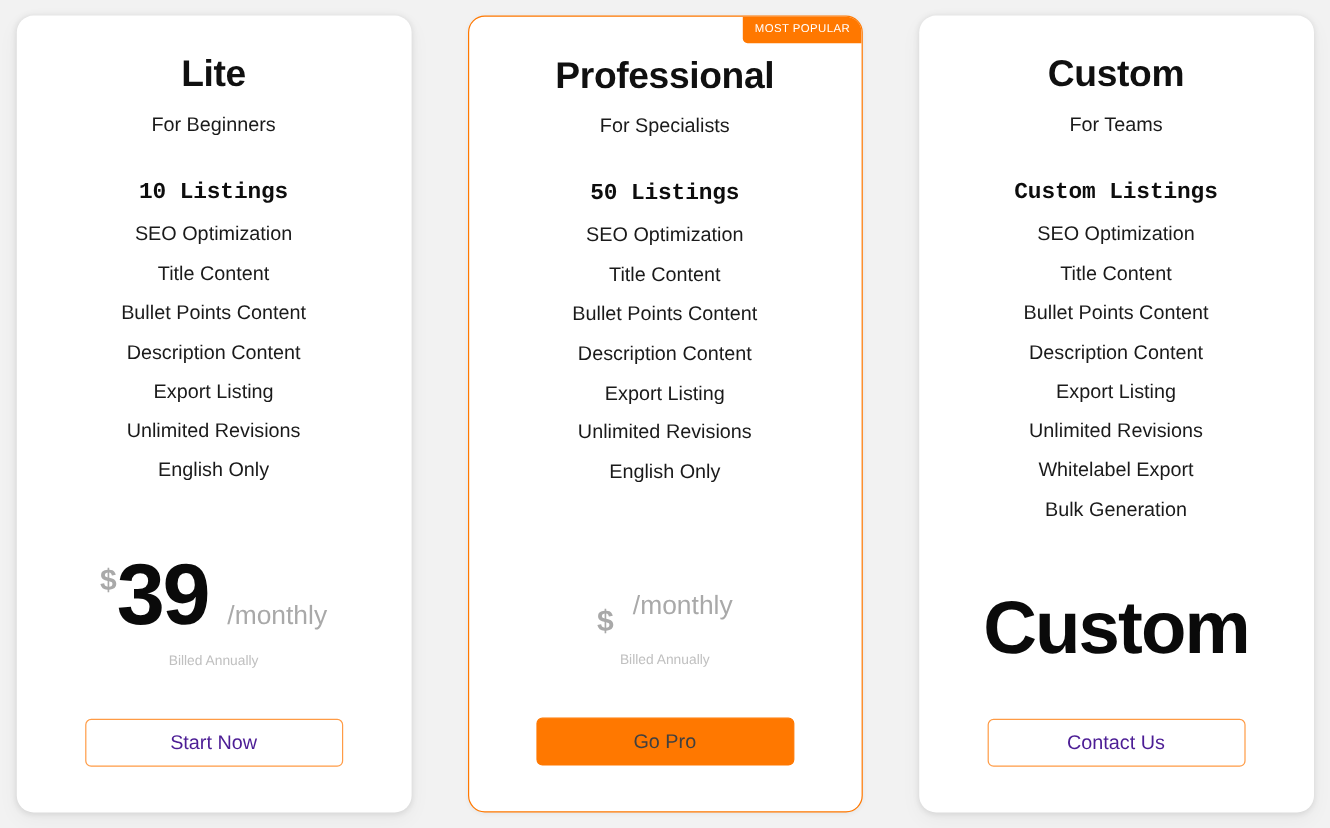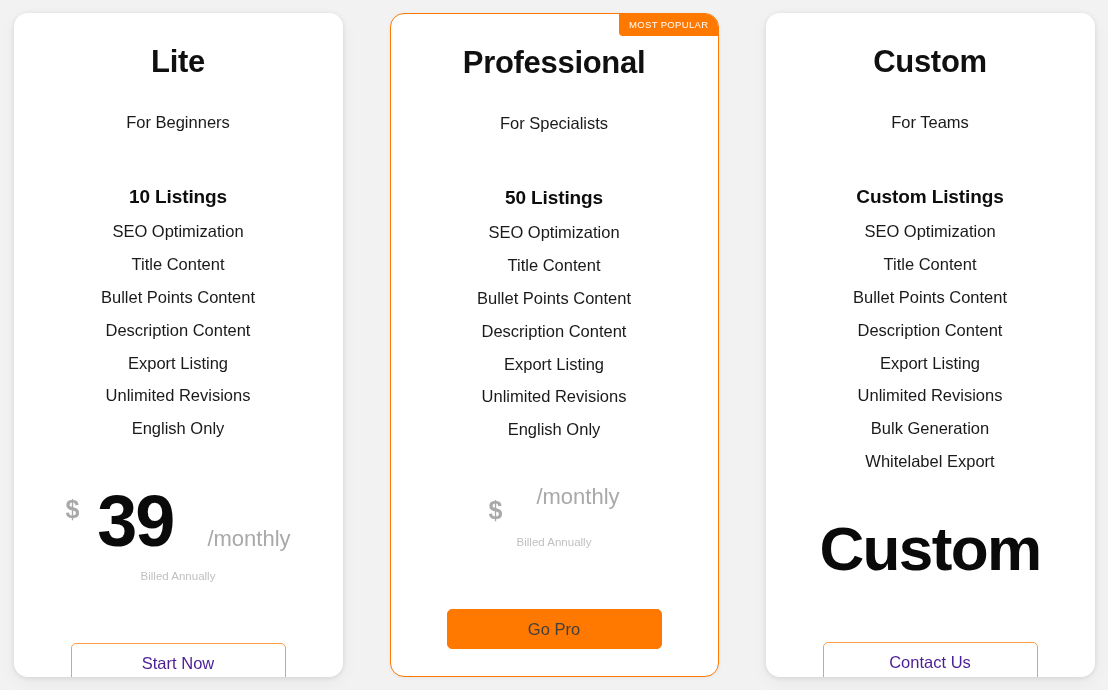--- a/index.html
+++ b/index.html
@@ -1,15 +1,15 @@
 <!DOCTYPE html>
 <html><head>
 <meta charset="utf-8">
 <style>
-  * { box-sizing: border-box; margin: 0; padding: 0; gap: 18px; }
+  * { box-sizing: border-box; margin: 0; padding: 0; }
 
   html, body {
     width: 1108px;
     height: 690px;
     overflow: hidden;
   }
 
   body {
     background: #f2f2f2;
     font-family: "Liberation Sans", sans-serif;
@@ -90,20 +90,21 @@
     line-height: 1;
     padding: 8.2px 0;
   }
 
   .feature-item.headline {
     font-size: 19px;
     font-weight: bold;
     color: #0d0d0d;
     padding-bottom: 9px;
     letter-spacing: -0.1px;
+    font-family: Liberation Mono, monospace;
   }
 
   .spacer { flex: 1 1 auto; }
 
   .price-block {
     width: 100%;
     text-align: center;
   }
 
   .price-row {
@@ -251,22 +252,22 @@
     <p class="plan-tagline">For Teams</p>
 
     <ul class="feature-list">
       <li class="feature-item headline">Custom Listings</li>
       <li class="feature-item">SEO Optimization</li>
       <li class="feature-item">Title Content</li>
       <li class="feature-item">Bullet Points Content</li>
       <li class="feature-item">Description Content</li>
       <li class="feature-item">Export Listing</li>
       <li class="feature-item">Unlimited Revisions</li>
+      <li class="feature-item">Whitelabel Export</li>
       <li class="feature-item">Bulk Generation</li>
-      <li class="feature-item">Whitelabel Export</li>
     </ul>
 
     <div class="spacer"></div>
 
     <div class="price-block">
       <div class="price-custom">Custom</div>
     </div>
 
     <button class="cta-button">Contact Us</button>
   </section>

